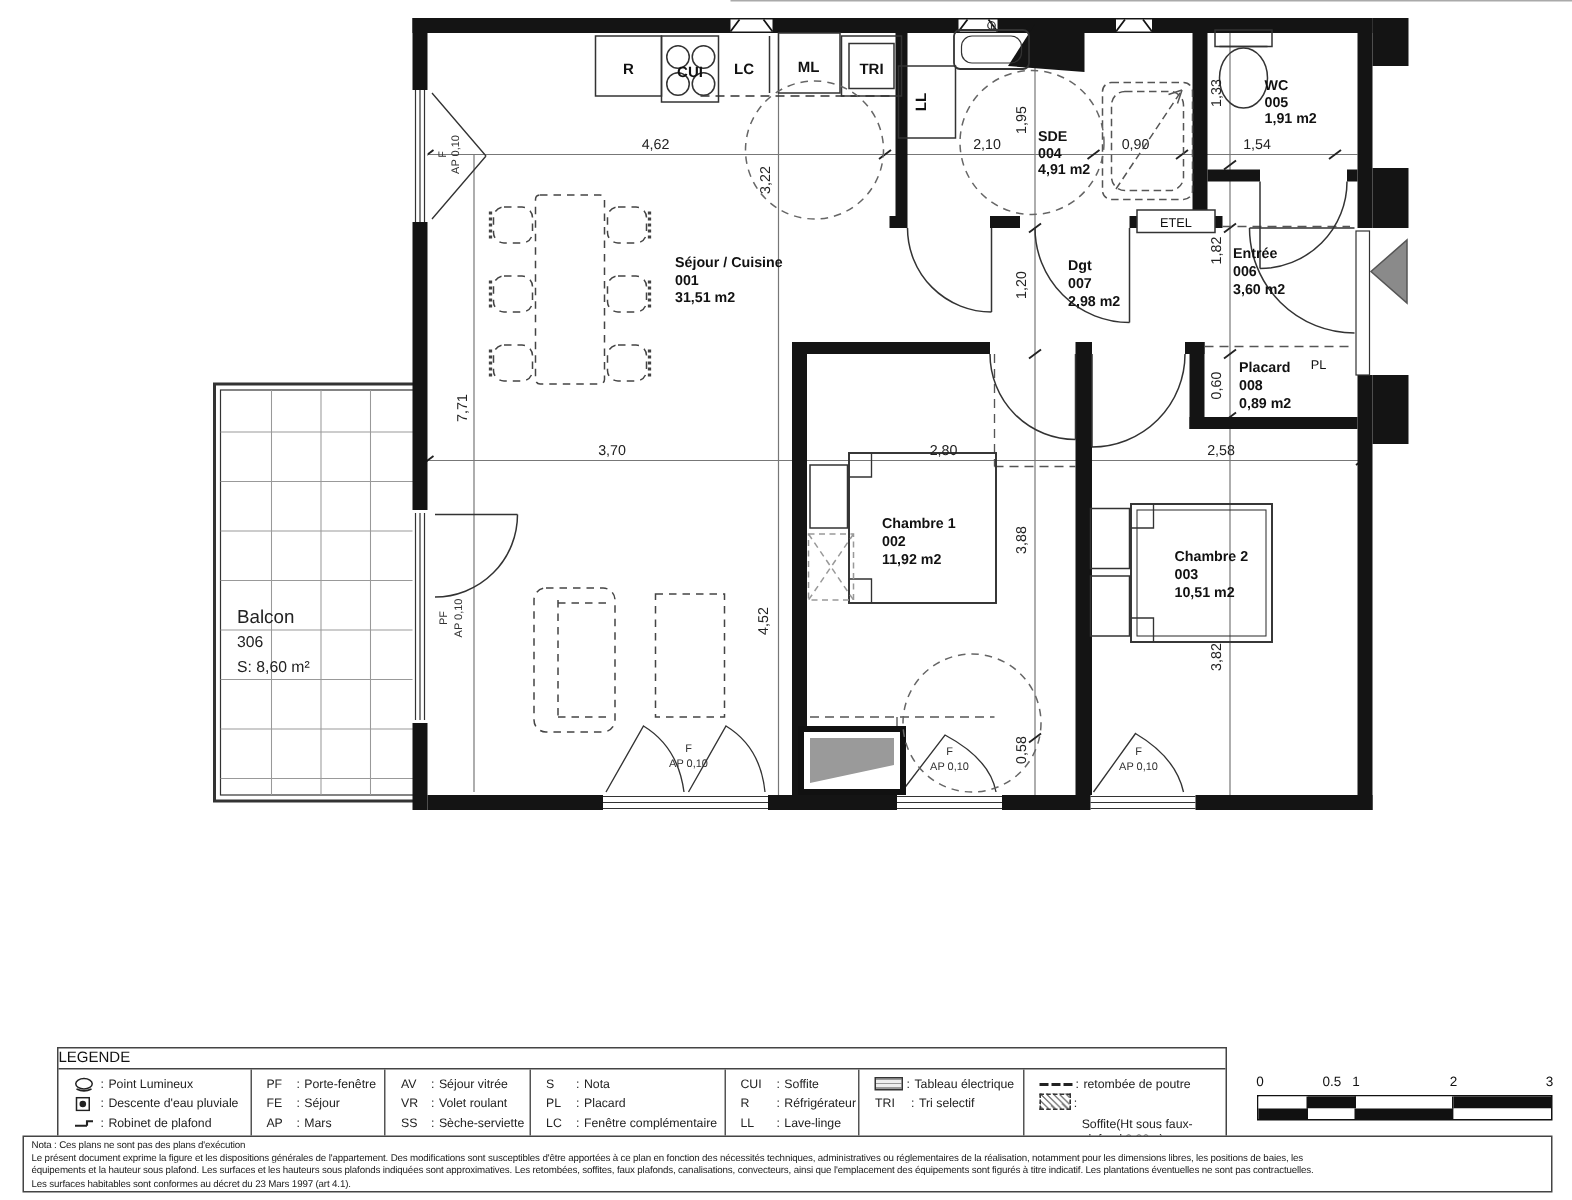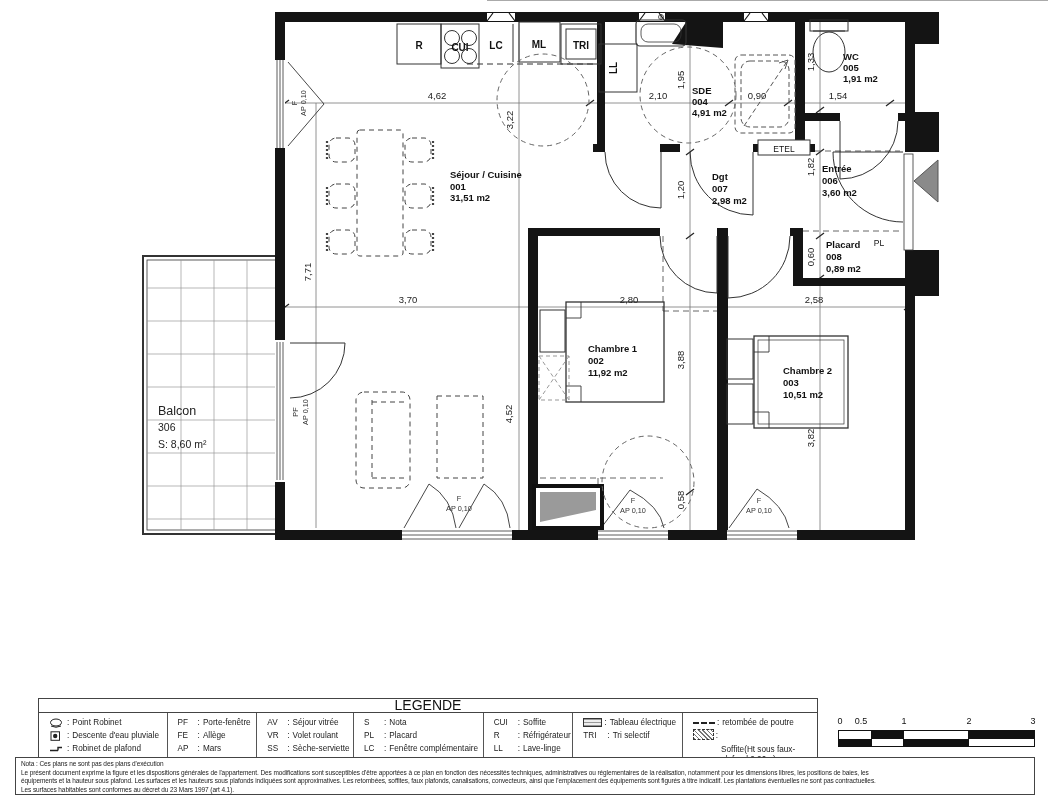--- a/index.html
+++ b/index.html
@@ -10,21 +10,21 @@
   .t-balcon-big{font-size:12.5px;fill:#222;}
   .t-balcon{font-size:10.5px;fill:#222;}
   .t-dim{font-size:9.5px;fill:#222;}
   .t-win{font-size:7.3px;fill:#333;}
   .t-fix{font-weight:600;font-size:10px;fill:#111;}
   .t-small{font-size:8.5px;fill:#111;}
   .topline{position:absolute;left:487px;top:0;width:561px;height:1px;background:#aaa;}
   
   #legend{position:absolute;left:38px;top:698px;width:780px;height:62px;border:1px solid #444;
           box-sizing:border-box;background:#fff;}
-  #legend .ttl{height:13px;border-bottom:1px solid #444;text-align:center;font-size:14px;
+  #legend .ttl{height:13px;border-bottom:1px solid #444;text-align:left;font-size:10px;
                line-height:13px;color:#111;}
   #legend .cols{display:flex;height:48px;}
   #legend .col{box-sizing:border-box;padding:3px 0 0 10px;}
   #legend .col+.col{border-left:1px solid #555;}
   .lrow{display:flex;align-items:center;font-size:8.2px;color:#222;line-height:13px;white-space:nowrap;}
   .lrow .ab{display:inline-block;min-width:20px;}
   .lrow .ab3{display:inline-block;min-width:24px;}
   .lrow .co{display:inline-block;margin:0 3px 0 0;}
   .lrow .ic{display:inline-flex;width:18px;justify-content:flex-start;align-items:center;}
   .wraplabel{white-space:normal;width:102px;line-height:9.5px;display:inline-block;vertical-align:top;margin-top:16px;}
@@ -374,21 +374,21 @@
     <div class="cols">
       <div class="col" style="width:128px">
         <div class="lrow">
           <span class="ic">
             <svg width="15" height="10">
                 <ellipse cx="7" cy="4.5" rx="5.5" ry="3.5" fill="none" stroke="#222"></ellipse>
                 <path d="M2,8 Q7,10.5 12,8" fill="none" stroke="#222"></path>
               </svg>
           </span>
           <span class="co">:</span>
-          <span>Point Robinet</span>
+          <span>Point Lumineux</span>
         </div>
         <div class="lrow">
           <span class="ic">
             <svg width="15" height="10">
                 <rect x="2" y="0.8" width="8.5" height="8.5" fill="none" stroke="#222"></rect>
                 <circle cx="6.2" cy="5" r="2.2" fill="#222"></circle>
               </svg>
           </span>
           <span class="co">:</span>
           <span>Descente d'eau pluviale</span>
@@ -405,21 +405,21 @@
       </div>
       <div class="col" style="width:90px">
         <div class="lrow">
             <span class="ab">PF</span>
             <span class="co">:</span>
             <span>Porte-fenêtre</span>
           </div>
         <div class="lrow">
             <span class="ab">FE</span>
             <span class="co">:</span>
-            <span>Allège</span>
+            <span>Séjour</span>
           </div>
         <div class="lrow">
             <span class="ab">AP</span>
             <span class="co">:</span>
             <span>Mars</span>
           </div>
       </div>
       <div class="col" style="width:97px">
         <div class="lrow">
             <span class="ab">AV</span>
@@ -494,21 +494,21 @@
             <span class="co">:</span>
             <span class="wraplabel">Soffite(Ht sous faux-plafond 2.20m)</span>
           </div>
       </div>
     </div>
   </div>
 
   
   <div id="scalebar">
     <span class="lbl" style="left:2px">0</span>
-    <span class="lbl" style="left:23px">0.5</span>
+    <span class="lbl" style="left:50px">0.5</span>
     <span class="lbl" style="left:66px">1</span>
     <span class="lbl" style="left:131px">2</span>
     <span class="lbl" style="left:195px">3</span>
     <div class="bar">
       <div class="row">
         <div class="seg w" style="width:33px"></div>
           <div class="seg b" style="width:32px"></div>
         <div class="seg w" style="width:65px"></div>
           <div class="seg b" style="width:65px;border-right:none"></div>
       </div>

